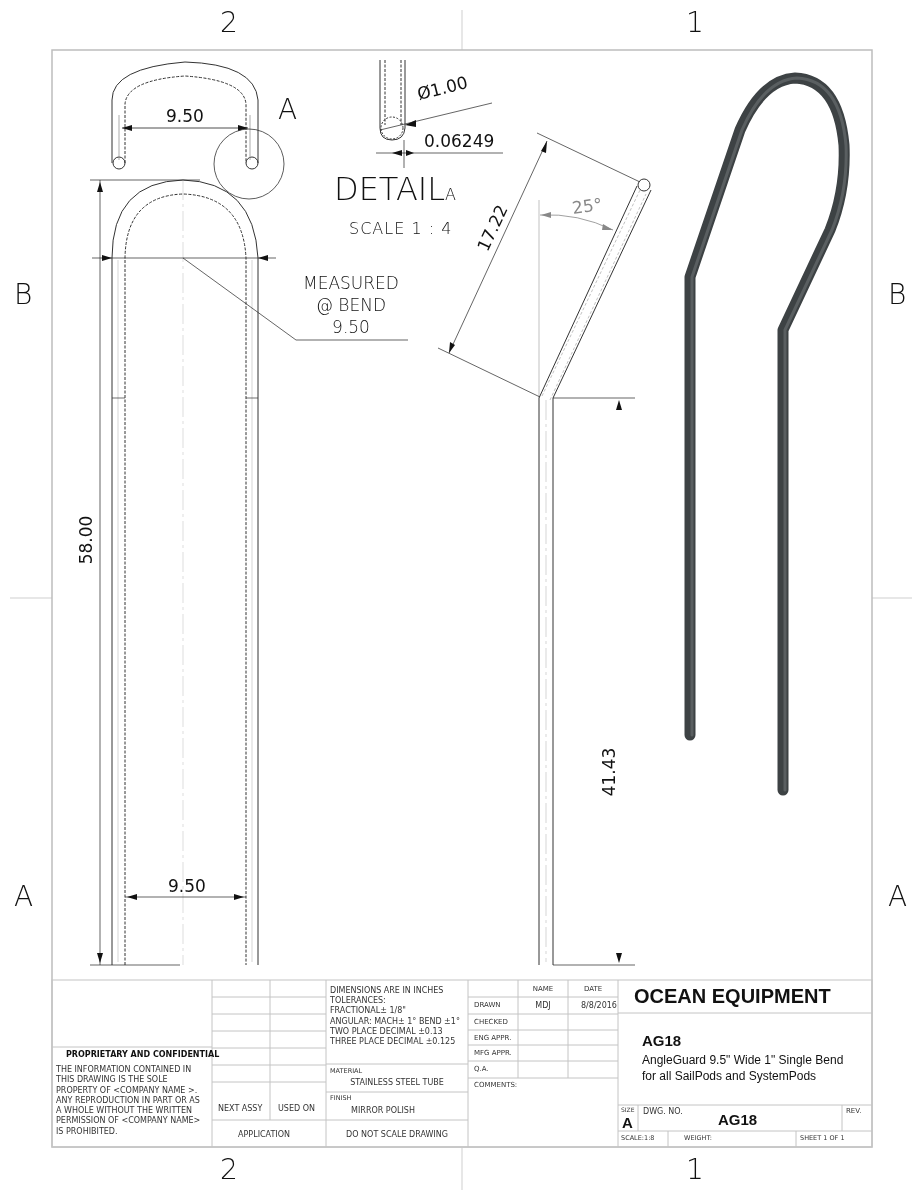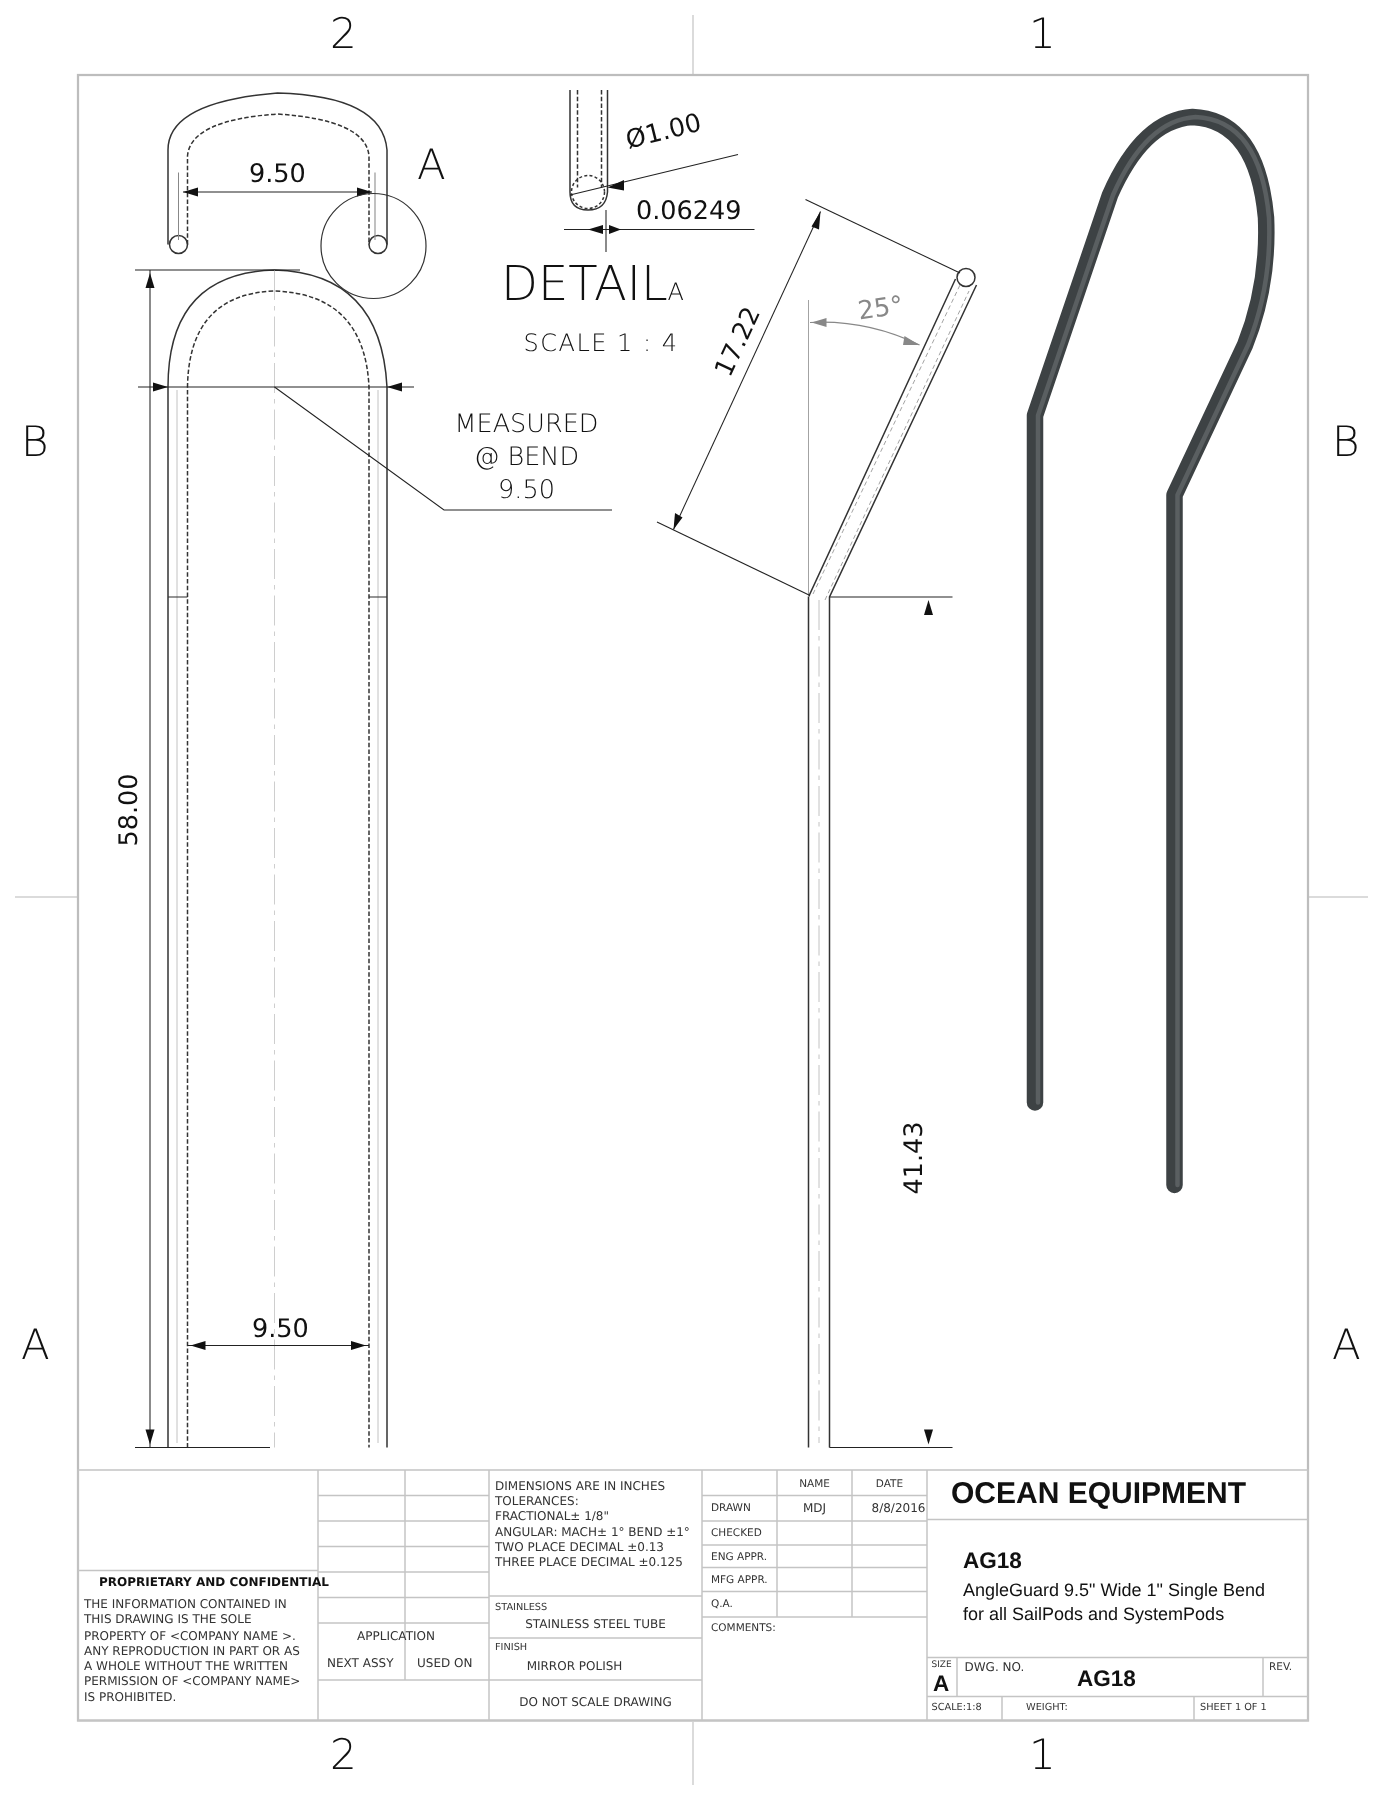--- a/index.html
+++ b/index.html
@@ -176,31 +176,31 @@
   <div>THIS DRAWING IS THE SOLE</div>
   <div>PROPERTY OF &lt;COMPANY NAME &gt;.</div>
   <div>ANY REPRODUCTION IN PART OR AS</div>
   <div>A WHOLE WITHOUT THE WRITTEN</div>
   <div>PERMISSION OF &lt;COMPANY NAME&gt;</div>
   <div>IS PROHIBITED.</div>
 </div>
 
 <div class="tb" style="left:218px; top:1104px;">NEXT ASSY</div>
 <div class="tb" style="left:278px; top:1104px;">USED ON</div>
-<div class="tb tb-center" style="left:212px; top:1086px; width:104px;">APPLICATION</div>
+<div class="tb tb-center" style="left:212px; top:1130px; width:104px;">APPLICATION</div>
 
 <div class="tb" style="left:330px; top:986px; line-height:10.2px;">
   <div>DIMENSIONS ARE IN INCHES</div>
   <div>TOLERANCES:</div>
   <div>FRACTIONAL± 1/8"</div>
   <div>ANGULAR: MACH± 1° BEND ±1°</div>
   <div>TWO PLACE DECIMAL    ±0.13</div>
   <div>THREE PLACE DECIMAL  ±0.125</div>
 </div>
-<div class="tb" style="left:330px; top:1068px; font-size:6.5px;">STAINLESS</div>
+<div class="tb" style="left:330px; top:1068px; font-size:6.5px;">MATERIAL</div>
 <div class="tb tb-center" style="left:326px; top:1078px; width:142px;">STAINLESS STEEL TUBE</div>
 <div class="tb" style="left:330px; top:1095px; font-size:6.5px;">FINISH</div>
 <div class="tb tb-center" style="left:326px; top:1106px; width:114px;">MIRROR POLISH</div>
 <div class="tb tb-center" style="left:326px; top:1130px; width:142px;">DO NOT SCALE DRAWING</div>
 
 <div class="tb tb-center" style="left:518px; top:985px; width:50px; font-size:7px;">NAME</div>
 <div class="tb tb-center" style="left:568px; top:985px; width:50px; font-size:7px;">DATE</div>
 
 <div class="tb" style="left:474px; top:1001px; font-size:7px;">DRAWN</div>
 <div class="tb tb-center" style="left:518px; top:1001px; width:50px;">MDJ</div>

